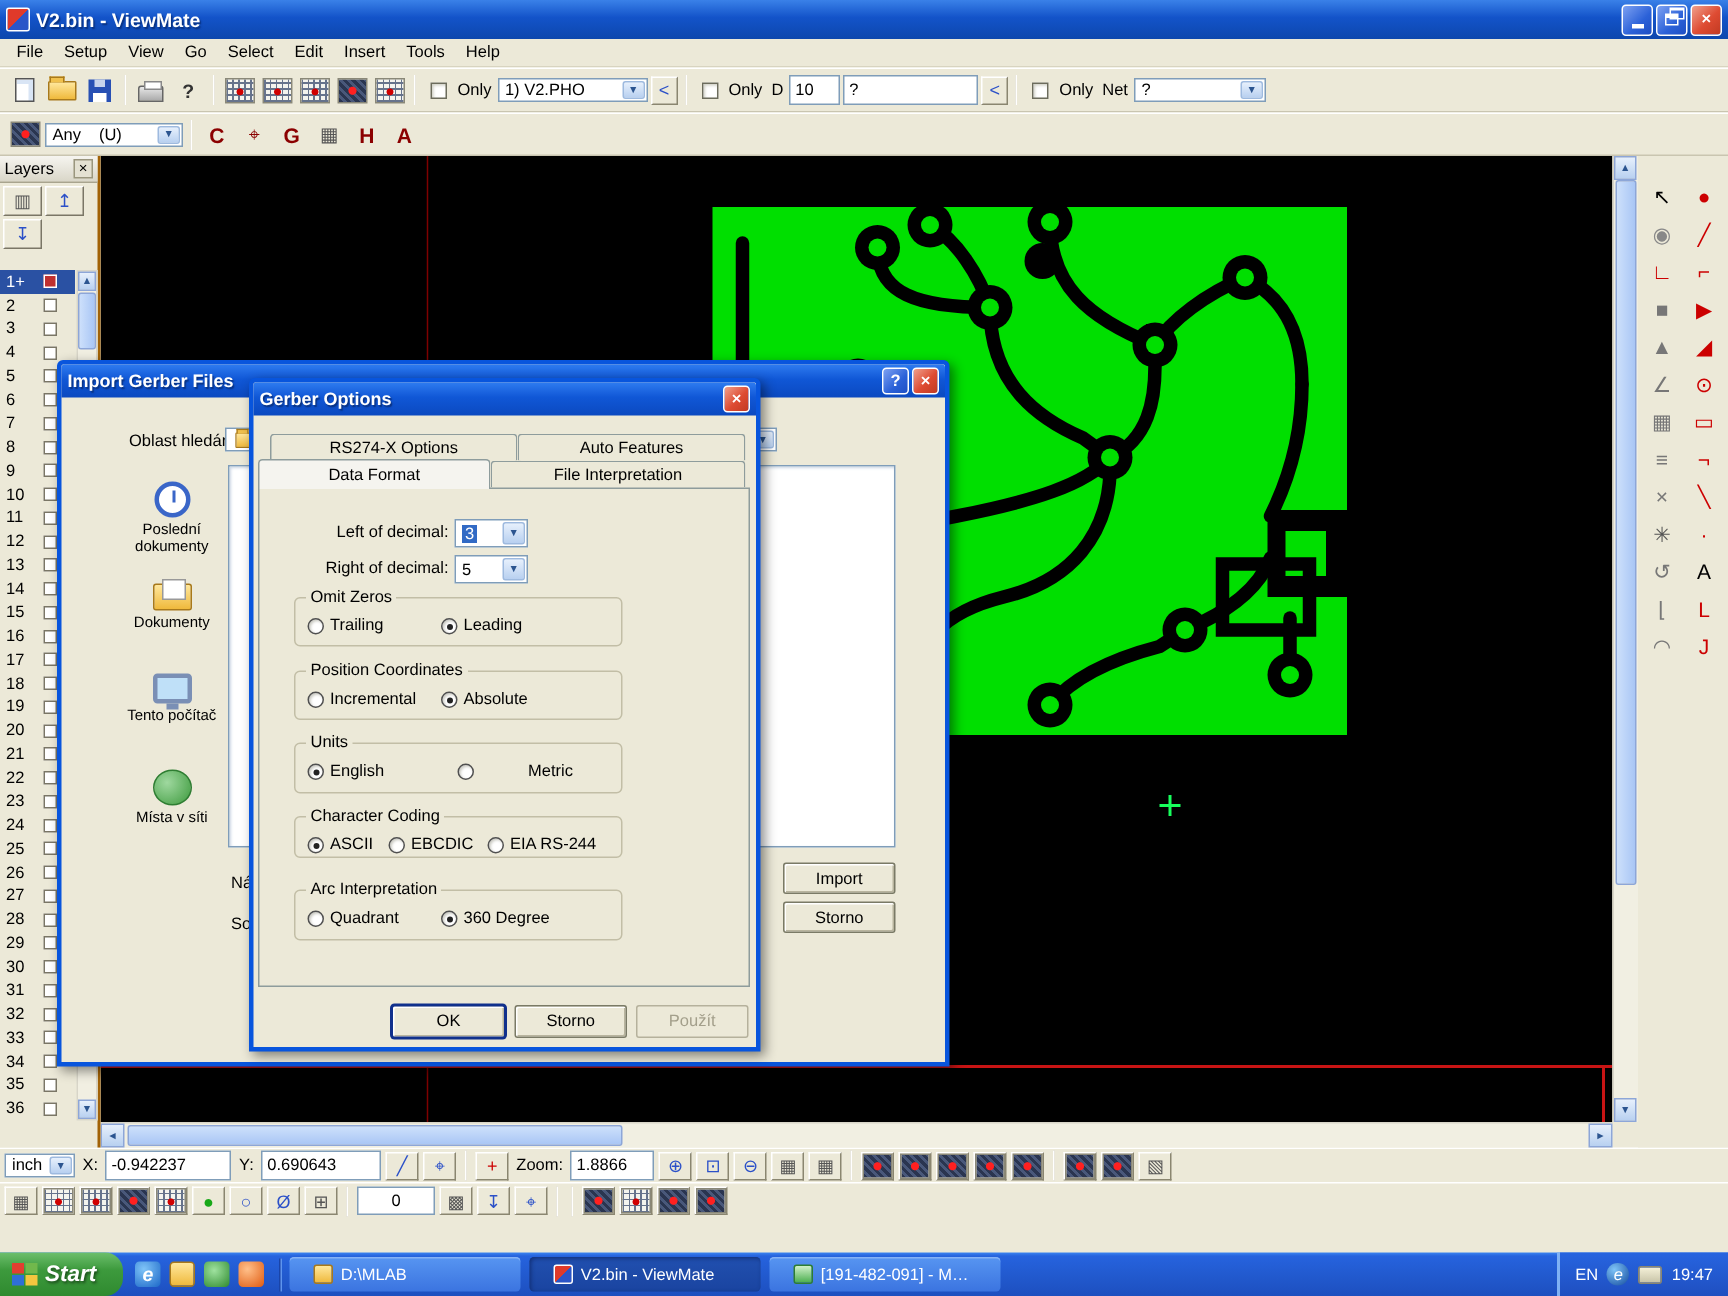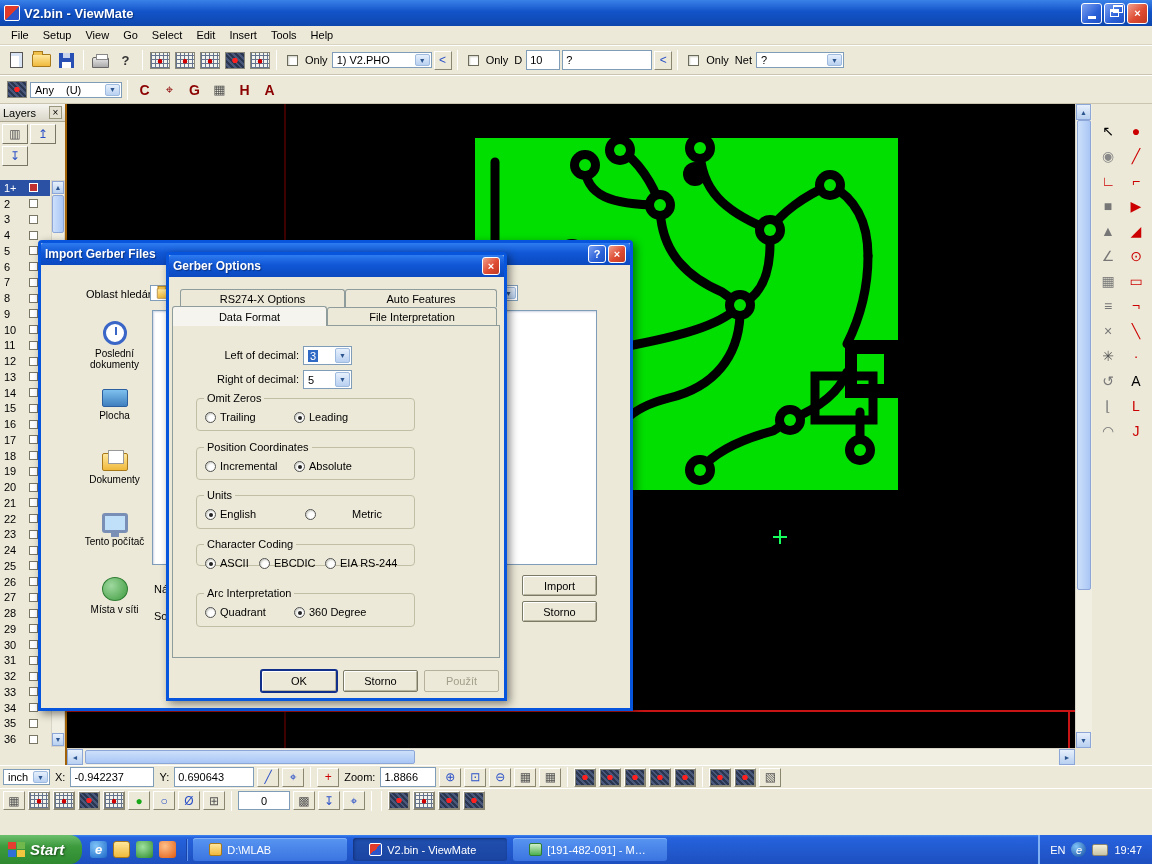--- a/index.html
+++ b/index.html
@@ -767,24 +767,20 @@
       <div class="combo lookin-combo">
         <span class="icon-folder" style="transform:scale(.8);"></span>
         <span class="carr">▼</span>
       </div>
       <div class="places-bar">
           <div class="place">
             <div class="place-ico pic0"></div>
             <div class="place-label">Poslední dokumenty</div>
           </div>
           <div class="place">
-            <div class="place-ico pic1"></div>
-            <div class="place-label">Plocha</div>
-          </div>
-          <div class="place">
             <div class="place-ico pic2"></div>
             <div class="place-label">Dokumenty</div>
           </div>
           <div class="place">
             <div class="place-ico pic3"></div>
             <div class="place-label">Tento počítač</div>
           </div>
           <div class="place">
             <div class="place-ico pic4"></div>
             <div class="place-label">Místa v síti</div>
@@ -861,21 +857,21 @@
         <span class="grp-label">Units</span>
         <span class="radio" style="left:8px;">
             <span class="rb checked"></span>
             <span>English</span>
           </span>
         <span class="radio" style="left:108px;gap:36px;">
             <span class="rb"></span>
             <span>Metric</span>
           </span>
       </div>
-      <div class="grp" style="top:267px;height:22px;">
+      <div class="grp" style="top:267px;height:28px;">
         <span class="grp-label">Character Coding</span>
         <span class="radio" style="left:8px;">
             <span class="rb checked"></span>
             <span>ASCII</span>
           </span>
         <span class="radio" style="left:62px;">
             <span class="rb"></span>
             <span>EBCDIC</span>
           </span>
         <span class="radio" style="left:128px;">

